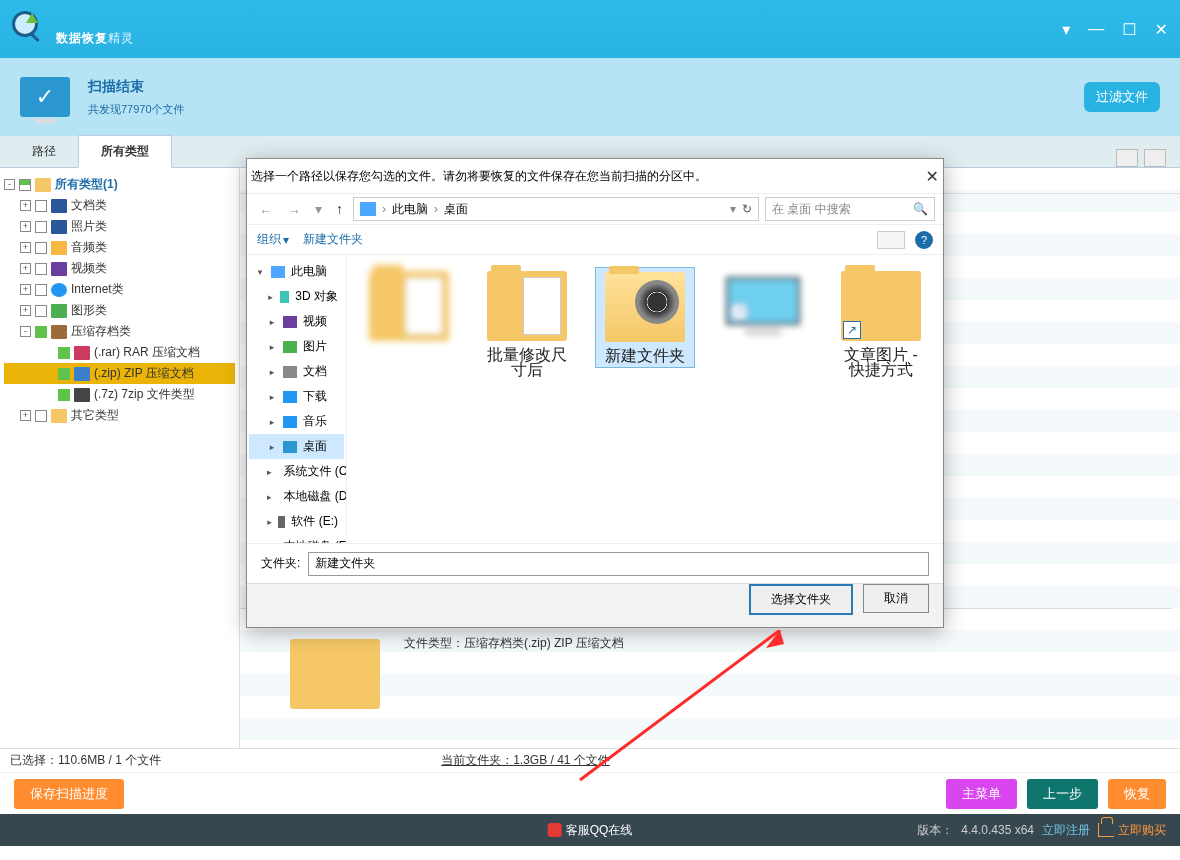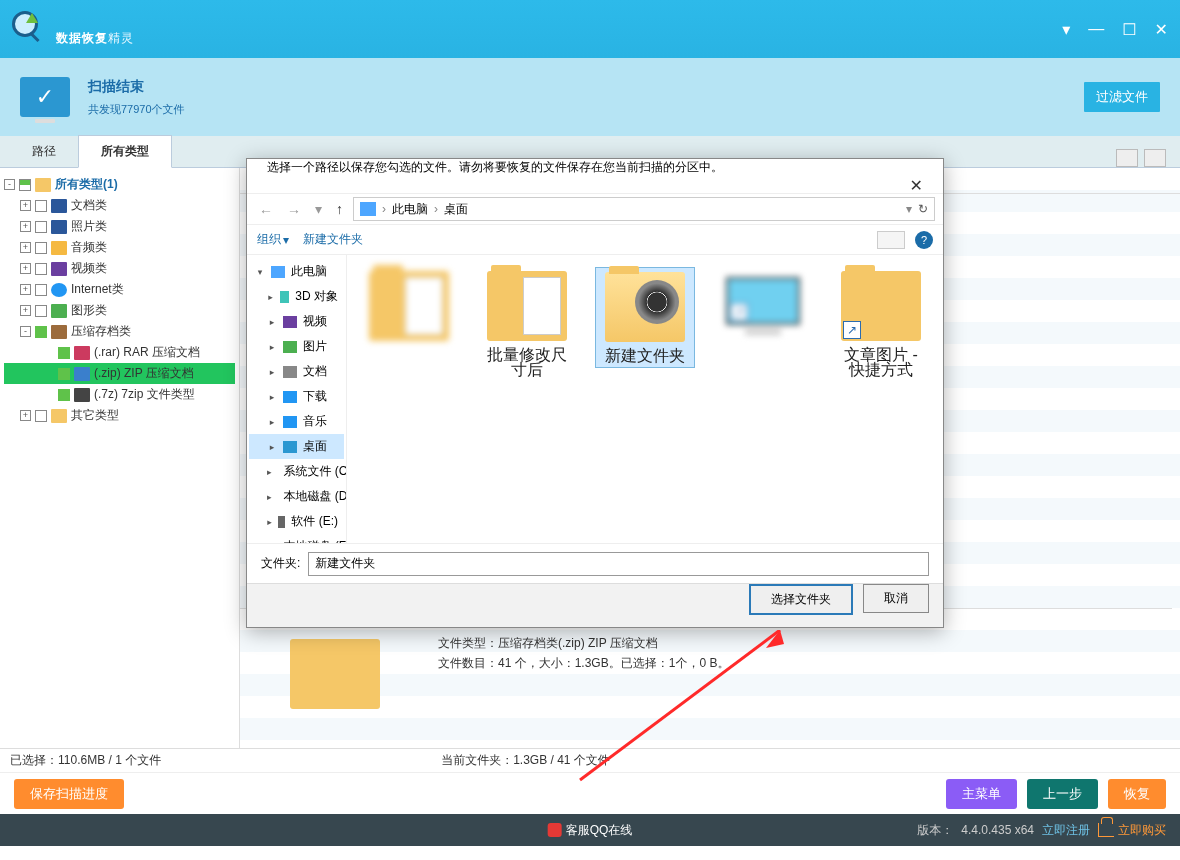--- a/index.html
+++ b/index.html
@@ -17,21 +17,21 @@
 .titlebar .win-controls { margin-left: auto; display: flex; gap: 18px; align-items:center; }
 .titlebar .win-controls span { font-size: 16px; cursor: pointer; color:#fff;}
 
 
 .status { height: 78px; background: #b6e4f4; display: flex; align-items: center; padding: 0 20px; gap: 18px; }
 .monitor { width: 50px; height: 40px; background: #2b97d1; border-radius: 3px; position: relative; display:flex; align-items:center; justify-content:center; }
 .monitor::after { content:""; position:absolute; bottom:-6px; left:50%; transform:translateX(-50%); width:20px; height:4px; background:#ddd; border-radius:1px;}
 .monitor .chk { color:#fff; font-size:22px; }
 .status-text .t1 { color: #1b6ca8; font-size: 14px; font-weight:bold; margin-bottom:6px;}
 .status-text .t2 { color: #1b6ca8; font-size: 11px; }
-.filter-btn { margin-left:auto; background:#29b3e3; color:#fff; padding:6px 12px; border-radius:1px; border:none; cursor:pointer; font-size:13px;}
+.filter-btn { margin-left:auto; background:#29b3e3; color:#fff; padding:6px 12px; border-radius:6px; border:none; cursor:pointer; font-size:13px;}
 
 
 .tabs-row { height: 32px; background: #e0edf0; display:flex; align-items:flex-end; padding-left:10px; border-bottom:1px solid #bcd; }
 .tab { padding: 7px 22px; background:#e0edf0; color:#333; cursor:pointer; }
 .tab.active { background:#fff; border:1px solid #bcd; border-bottom:1px solid #fff; font-weight:bold; margin-bottom:-1px;}
 .tabs-row .right-tools { margin-left:auto; padding-right:14px; display:flex; gap:6px; align-items:center;}
 .view-btn { width:22px; height:18px; border:1px solid #bbb; background:#eee; cursor:pointer;}
 
 
 .main { display:flex; height: 580px; }
@@ -46,58 +46,58 @@
 .tree-item .ico.doc { background:#2b579a;}
 .tree-item .ico.img { background:#2b579a;}
 .tree-item .ico.aud { background:#f5b942;}
 .tree-item .ico.vid { background:#6b3fa0;}
 .tree-item .ico.net { background:#2196f3; border-radius:50%;}
 .tree-item .ico.shp { background:#4caf50;}
 .tree-item .ico.zip { background:#9c6b3c;}
 .tree-item .ico.rar { background:#cc3a5f;}
 .tree-item .ico.zipblue { background:#3a7fcc;}
 .tree-item .ico.z7 { background:#444;}
-.tree-item.sel { background:#22c55e;}
+.tree-item.sel { background:#eab308;}
 .tree-item .lbl { color:#333;}
 .tree-item.root .lbl { color:#1b6ca8; font-weight:bold;}
 .ind1 { padding-left: 16px;}
 .ind2 { padding-left: 38px;}
 
 .content { flex:1; position:relative; background:#fff;}
 .list-header { height:26px; border-bottom:1px solid #ddd; display:flex; align-items:center; padding-left:12px; color:#444;}
 .list-header .col1{ width:520px;}
 .list-header .col2{ width:110px;}
 .list-header .col3{ width:110px;}
 
-.detail-bar { position:absolute; bottom:0; left:0; right:8px; height:140px; border-top:1px solid #ddd; display:flex; padding:20px; gap:58px;}
+.detail-bar { position:absolute; bottom:0; left:0; right:8px; height:140px; border-top:1px solid #ddd; display:flex; padding:20px; gap:24px;}
 .detail-bar .folder-ico { width:90px; height:70px; background:#f5c767; border-radius:3px; margin-top:10px; margin-left:30px;}
 .detail-bar .txt { color:#333; line-height:20px; font-size:12px; padding-top:4px;}
 
 
 .selbar { height: 24px; border-top:1px solid #ddd; display:flex; align-items:center; padding:0 10px; color:#333;}
-.selbar .mid { margin-left: 280px;}
+.selbar .mid { margin-left: 280px; text-decoration: underline;}
 .footer { height: 42px; background:#fff; display:flex; align-items:center; padding:0 14px; gap:8px; border-top:1px solid #eee;}
 .btn { padding:6px 16px; border:none; border-radius:3px; cursor:pointer; font-size:13px;}
 .btn-orange { background:#ff8c2e; color:#fff;}
-.btn-blue { background:#8b5cf6; color:#fff;}
+.btn-blue { background:#d946ef; color:#fff;}
 .btn-nav { background:#0f766e; color:#fff;}
 .footer .right { margin-left:auto; display:flex; gap:10px;}
 
 .bottom { height:32px; background:#37474f; color:#ccc; display:flex; align-items:center; padding:0 14px; gap:8px; font-size:12px;}
 .bottom .qq { position:absolute; left:50%; transform:translateX(-50%); display:flex; align-items:center; gap:4px; color:#fff;}
 .bottom .qq .qq-ico { width:14px;height:14px; background:#e53935; border-radius:3px; display:inline-block;}
 .bottom .right { margin-left:auto; display:flex; align-items:center; gap:8px;}
 .bottom a { color:#6ec1e4; text-decoration:none; cursor:pointer;}
 .bottom .buy { color:#ff9838; display:flex; align-items:center; gap:4px;}
 .bottom .cart { width:16px;height:14px; border:1px solid #ff9838; border-top:none; border-right:none; position:relative;}
 .bottom .cart::after{content:"";width:10px;height:6px;border:1px solid #ff9838;border-bottom:none;position:absolute;top:-6px;left:2px;border-radius:3px 3px 0 0;}
 
 
 .dialog { position:absolute; left:246px; top:158px; width:698px; height:470px; background:#fff; border:1px solid #888; box-shadow:0 4px 20px rgba(0,0,0,.3); display:flex; flex-direction:column;}
-.dlg-title { height:34px; display:flex; align-items:flex-start; padding:0 20px; font-size:12px;flex-direction:column;}
+.dlg-title { height:34px; display:flex; align-items:center; padding:0 4px; font-size:12px;}
 .dlg-title .x { margin-left:auto; font-size:16px; cursor:pointer; color:#333;}
 .dlg-nav { height:32px; border-top:1px solid #eee; border-bottom:1px solid #eee; display:flex; align-items:center; padding:0 8px; gap:6px;}
 .dlg-nav .arrow { color:#999; font-size:14px; padding:0 4px; cursor:pointer;}
 .dlg-nav .arrow.active{color:#333;}
 .dlg-nav .path { display:flex; align-items:center; gap:6px; border:1px solid #ccc; height:24px; padding:0 6px; flex:1;}
 .dlg-nav .path .pc-ico{width:16px;height:14px;background:#4da6ff;display:inline-block;}
 .dlg-nav .path .sep{color:#888;}
 .dlg-nav .search { border:1px solid #ccc; height:24px; width:170px; display:flex; align-items:center; padding:0 6px; color:#888; justify-content:space-between;}
 .dlg-tools { height:30px; display:flex; align-items:center; padding:0 10px; gap:14px; border-bottom:1px solid #eee;}
 .dlg-tools .lnk{color:#1b6ca8; cursor:pointer; display:flex; align-items:center; gap:2px;}
@@ -272,21 +272,20 @@
   <div class="content striped">
     <div class="list-header">
       <div class="col1">名称</div>
       <div class="col2">文件大小</div>
       <div class="col3">修改时间</div>
     </div>
     <div class="detail-bar">
       <div class="folder-ico"></div>
       <div class="txt">
         <div>文件类型：压缩存档类(.zip) ZIP 压缩文档</div>
-        <div>文件数目：41 个，大小：1.3GB。已选择：1个，0 B。</div>
       </div>
     </div>
   </div>
 </div>
 
 <div class="selbar">
   <span>已选择：110.6MB / 1 个文件</span>
   <span class="mid">当前文件夹：1.3GB / 41 个文件</span>
 </div>
 
@@ -327,20 +326,24 @@
     <span class="arrow active">↑</span>
     <div class="path">
       <span class="pc-ico"></span>
       <span class="sep">›</span>
       <span>此电脑</span>
       <span class="sep">›</span>
       <span>桌面</span>
       <span style="margin-left:auto" class="sep">▾</span>
       <span style="color:#555">↻</span>
     </div>
+    <div class="search">
+      <span>在 桌面 中搜索</span>
+      <span>🔍</span>
+    </div>
   </div>
   <div class="dlg-tools">
     <span class="lnk">
         <span>组织</span> 
         <span>▾</span>
       </span>
     <span class="lnk">新建文件夹</span>
     <div class="right2">
       <div class="view-mode"></div>
       <div class="help">?</div>

